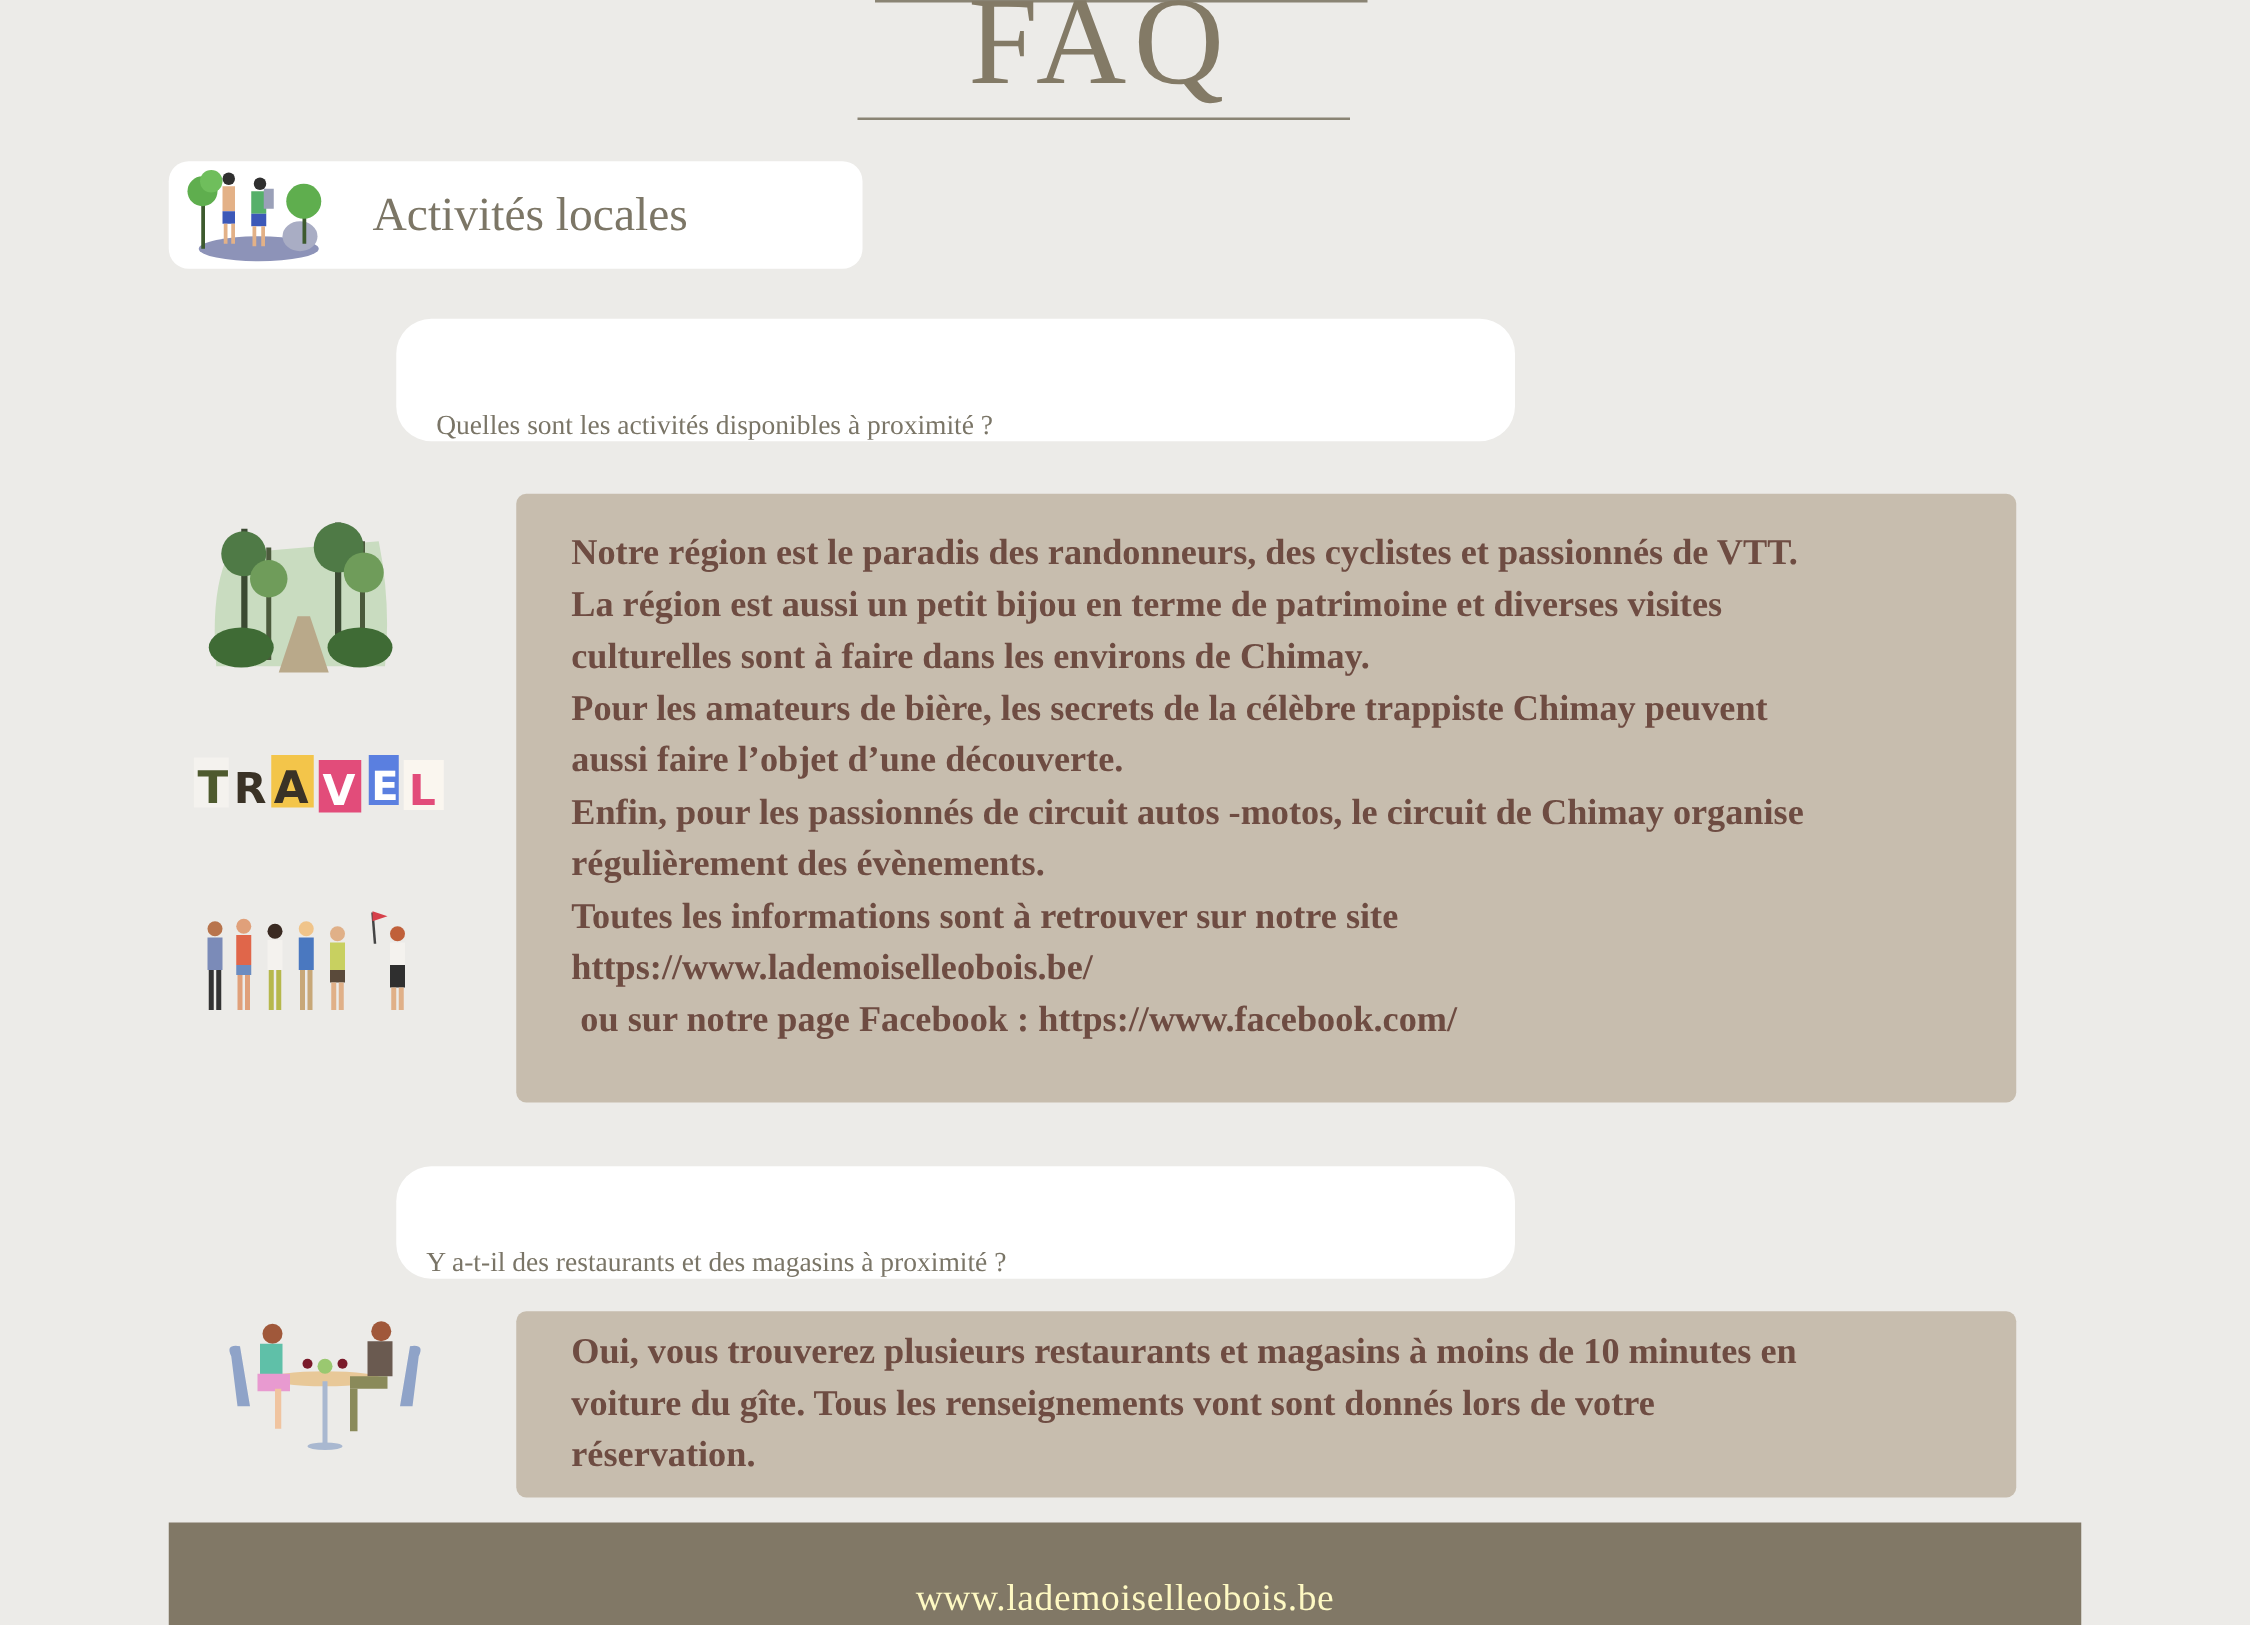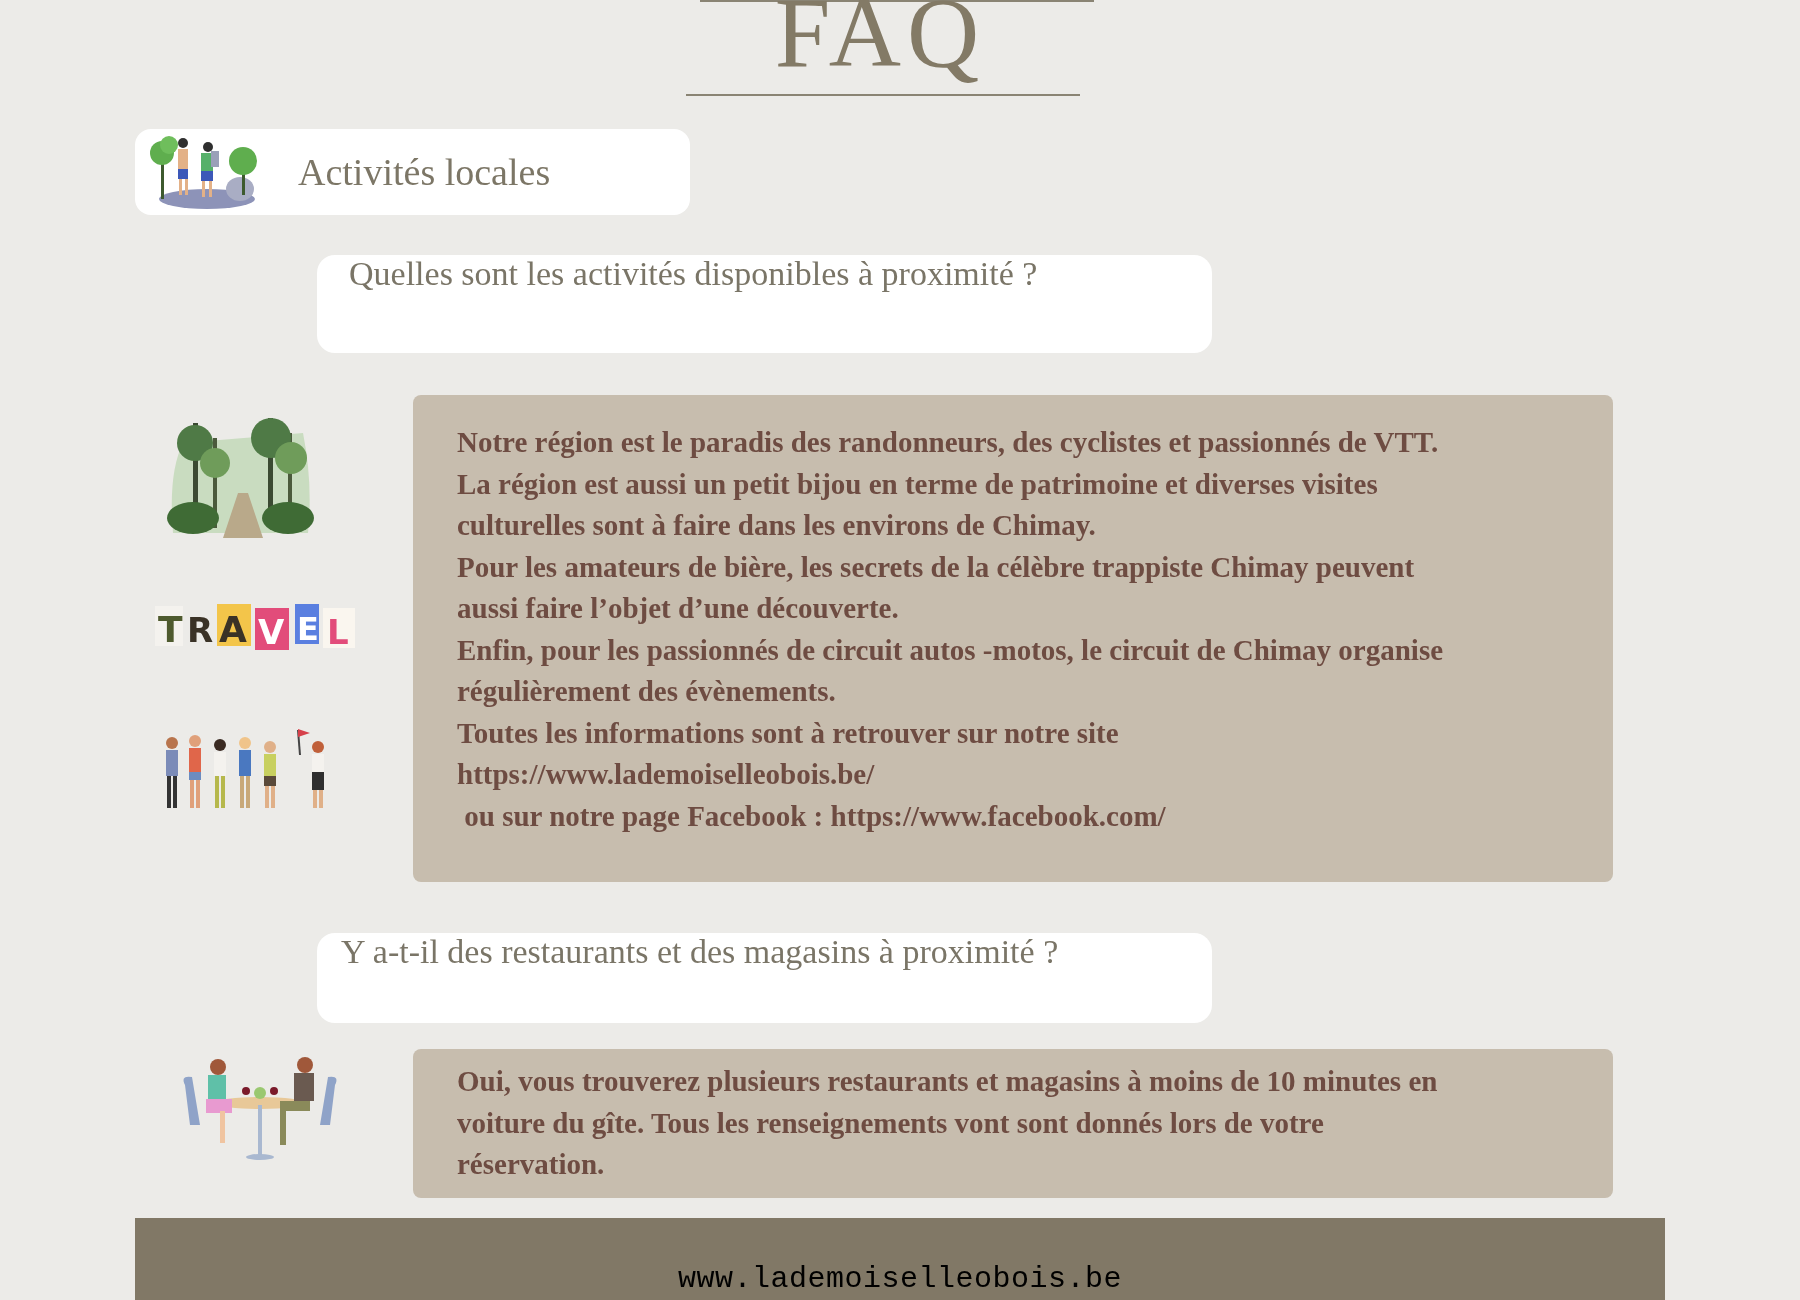--- a/index.html
+++ b/index.html
@@ -27,22 +27,22 @@
     }
     .category .ico { width: 120px; height: 86px; margin-left: 10px; }
     .category-label {
       margin-left: 33px; font-size: 38px; color: #7c7666;
       font-family: "Liberation Serif", serif;
     }
 
     
     .question {
       position: absolute; left: 317px; width: 895px; background: #ffffff;
-      border-radius: 18px; display: flex; align-items: flex-start;
-      color: #7a7567; font-family: "Liberation Serif", serif; font-size: 34px;
+      border-radius: 28px; display: flex; align-items: flex-end;
+      color: #7a7567; font-family: "Liberation Serif", serif; font-size: 22px;
     }
     .q1 { top: 255px; height: 98px; padding-left: 32px; }
     .q2 { top: 933px; height: 90px; padding-left: 24px; }
 
     
     .answer {
       position: absolute; left: 413px; width: 1200px; background: #c7bdae;
       border-radius: 8px; color: #6e4c42;
       font-family: "Liberation Serif", serif; font-weight: bold;
       font-size: 29px; line-height: 41.5px;
@@ -58,21 +58,21 @@
     .people { left: 160px; top: 725px; width: 195px; height: 90px; }
     .dinner { left: 180px; top: 1055px; width: 160px; height: 110px; }
 
     
     .footer {
       position: absolute; left: 135px; top: 1218px; width: 1530px; height: 82px;
       background: #817866; display: flex; justify-content: center; align-items: flex-end;
       padding-bottom: 4px;
     }
     .footer-url {
-      color: #000000; font-family: Liberation Mono, monospace; font-size: 30px;
+      color: #fef9c3; font-family: Liberation Serif, serif; font-size: 30px;
       letter-spacing: 0.5px; 
     }
   </style>
 </head>
 <body>
 
 <div class="page">
 
   <div class="hdr-line-top"></div>
   <div class="faq-title">FAQ</div>

